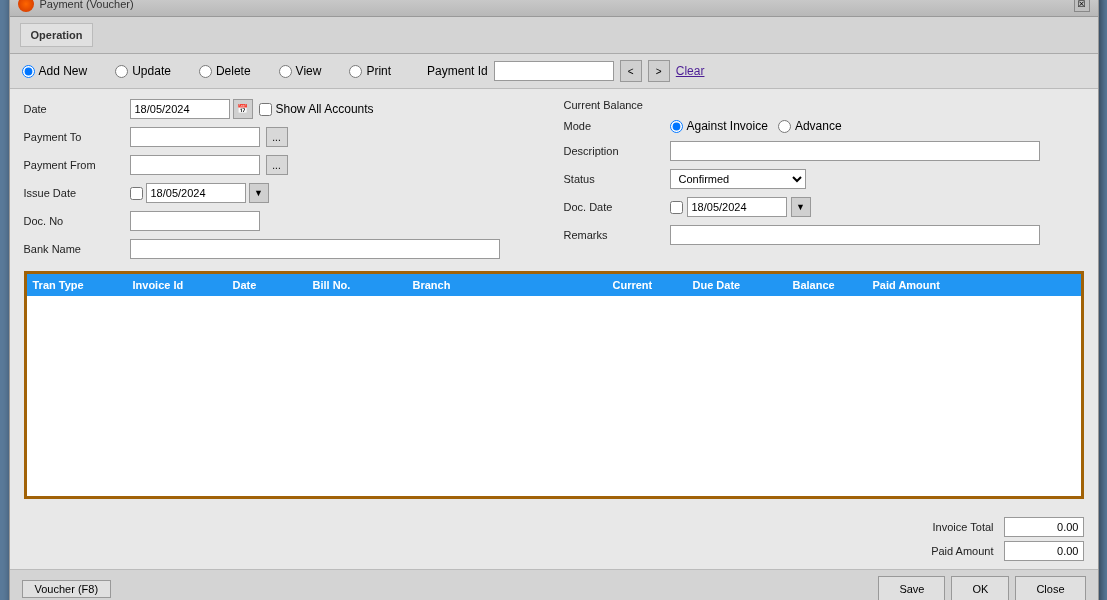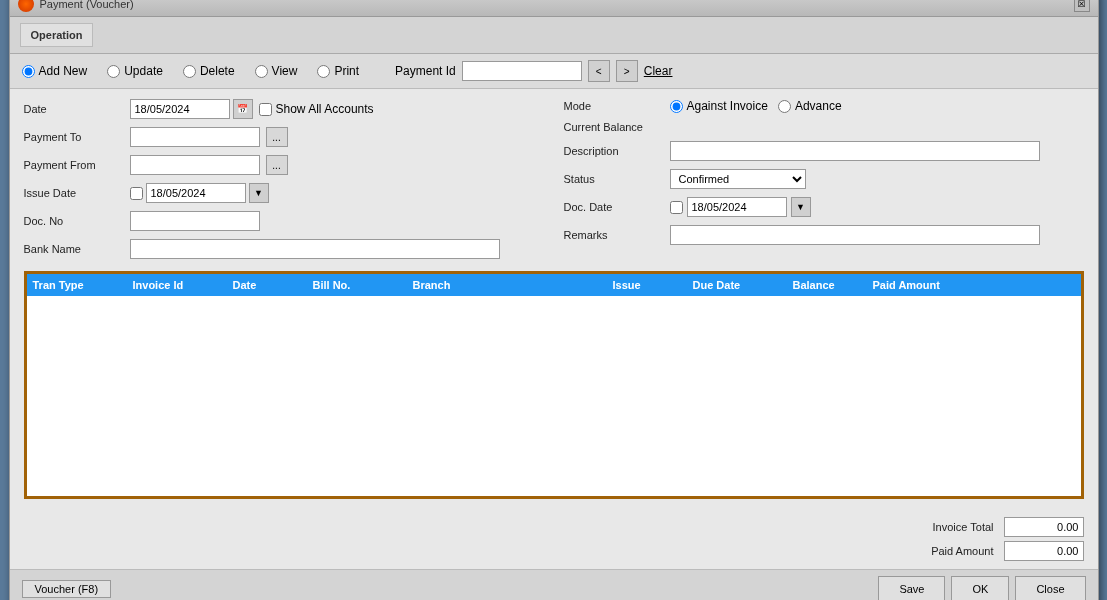--- a/index.html
+++ b/index.html
@@ -7,26 +7,26 @@
     .window { width: 1090px; background: #e8e8e8; border: 1px solid #999; box-shadow: 2px 2px 8px rgba(0,0,0,0.5); }
     .title-bar { background: linear-gradient(to bottom, #d0d0d0, #b8b8b8); padding: 4px 8px; display: flex; align-items: center; justify-content: space-between; border-bottom: 1px solid #999; }
     .title-bar-left { display: flex; align-items: center; gap: 6px; }
     .title-icon { width: 16px; height: 16px; background: radial-gradient(circle, #ff6600, #cc3300); border-radius: 50%; }
     .title-text { font-size: 11px; color: #333; }
     .title-btn { width: 16px; height: 16px; background: #c0c0c0; border: 1px solid #888; font-size: 9px; display: flex; align-items: center; justify-content: center; cursor: pointer; }
     .toolbar { background: #d4d4d4; border-bottom: 1px solid #aaa; padding: 6px 10px; display: flex; align-items: center; gap: 0; }
     .toolbar-section { background: #e0e0e0; border: 1px solid #bbb; padding: 4px 10px; margin-right: 8px; }
     .toolbar-section span { font-size: 11px; color: #333; font-weight: bold; }
     .operation-bar { padding: 6px 12px; display: flex; align-items: center; gap: 16px; background: #dcdcdc; border-bottom: 1px solid #bbb; }
-    .radio-group { display: flex; align-items: center; gap: 20px; }
+    .radio-group { display: flex; align-items: center; gap: 28px; }
     .radio-item { display: flex; align-items: center; gap: 4px; cursor: pointer; }
     .radio-item input[type="radio"] { margin: 0; }
     .payment-id-section { display: flex; align-items: center; gap: 6px; margin-left: 20px; }
     .nav-btn { width: 22px; height: 22px; background: #d0d0d0; border: 1px solid #999; display: flex; align-items: center; justify-content: center; cursor: pointer; font-size: 10px; }
-    .clear-link { color: #000000; text-decoration: underline; cursor: pointer; font-size: 12px; }
+    .clear-link { color: #4c1d95; text-decoration: underline; cursor: pointer; font-size: 12px; }
     .content { padding: 10px 14px; background: #e8e8e8; }
     .form-grid { display: grid; grid-template-columns: 1fr 1fr; gap: 0 20px; }
     .left-panel, .right-panel { display: flex; flex-direction: column; gap: 4px; }
     .form-row { display: flex; align-items: center; gap: 6px; margin-bottom: 4px; }
     .form-label { width: 100px; text-align: left; color: #222; font-size: 11px; flex-shrink: 0; }
     .form-input { height: 20px; border: 1px solid #999; background: white; padding: 1px 4px; font-size: 11px; }
     .form-input-sm { width: 130px; }
     .ellipsis-btn { width: 22px; height: 20px; border: 1px solid #999; background: #d8d8d8; cursor: pointer; display: flex; align-items: center; justify-content: center; font-size: 10px; }
     .date-field { display: flex; align-items: center; gap: 3px; }
     .date-input { width: 100px; height: 20px; border: 1px solid #999; background: white; padding: 1px 4px; font-size: 11px; }
@@ -141,36 +141,36 @@
           <input type="text" class="form-input form-input-sm" style="">
         </div>
         <div class="form-row">
           <span class="form-label">Bank Name</span>
           <input type="text" class="bank-input" style="">
         </div>
       </div>
 
       <div class="right-panel">
         <div class="form-row">
+          <span class="form-label">Current Balance</span>
+        </div>
+        <div class="form-row">
           <span class="form-label">Mode</span>
           <div class="mode-row">
             <label class="radio-item">
               <input type="radio" name="mode" checked="" style="">
               <span>Against Invoice</span>
             </label>
             <label class="radio-item">
               <input type="radio" name="mode" style="">
               <span>Advance</span>
             </label>
           </div>
         </div>
         <div class="form-row">
-          <span class="form-label">Current Balance</span>
-        </div>
-        <div class="form-row">
           <span class="form-label">Description</span>
           <input type="text" class="description-input" style="">
         </div>
         <div class="form-row">
           <span class="form-label">Status</span>
           <select class="status-select">
             <option>Confirmed</option>
             <option>Pending</option>
             <option>Draft</option>
           </select>
@@ -190,21 +190,21 @@
       </div>
     </div>
 
     <div class="table-section">
       <div class="table-header">
         <span>Tran Type</span>
         <span>Invoice Id</span>
         <span>Date</span>
         <span>Bill No.</span>
         <span>Branch</span>
-        <span>Issue</span>
+        <span>Current</span>
         <span>Due Date</span>
         <span>Balance</span>
         <span>Paid Amount</span>
       </div>
       <div class="table-body"></div>
     </div>
   </div>
 
   <div class="summary-section">
     <div class="summary-row">

